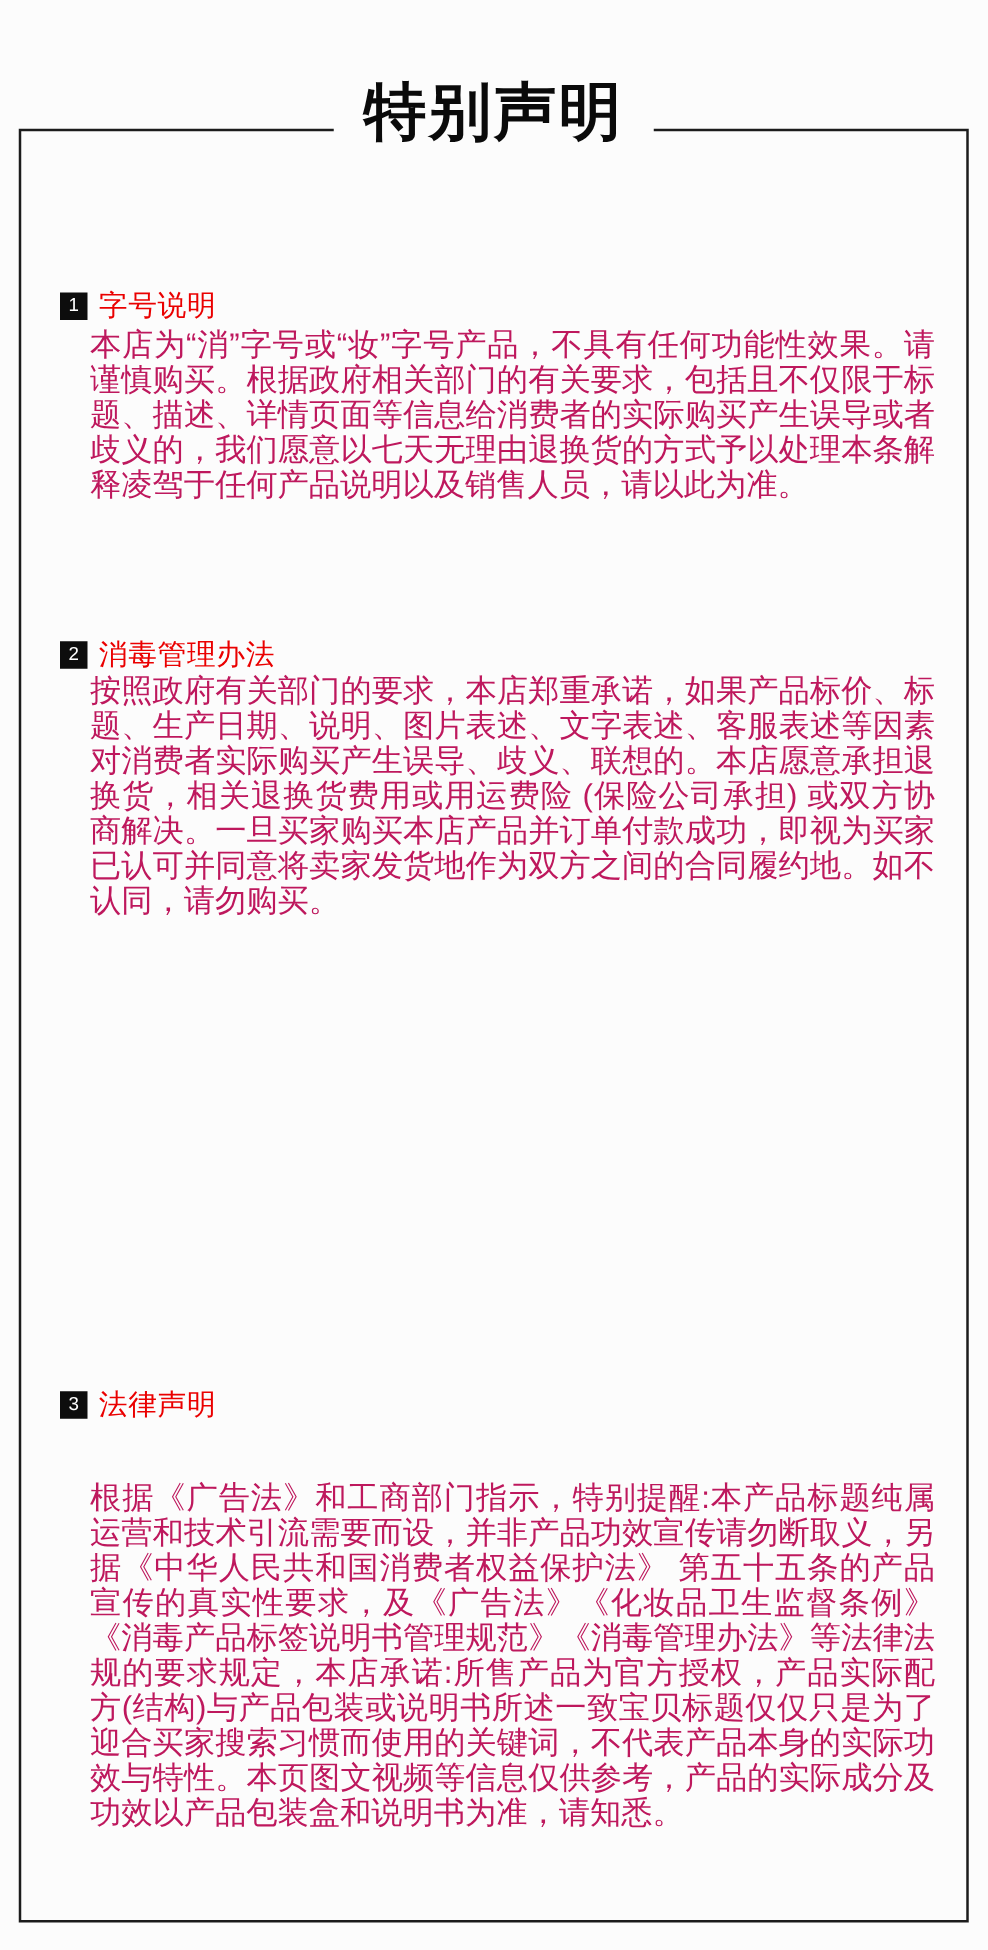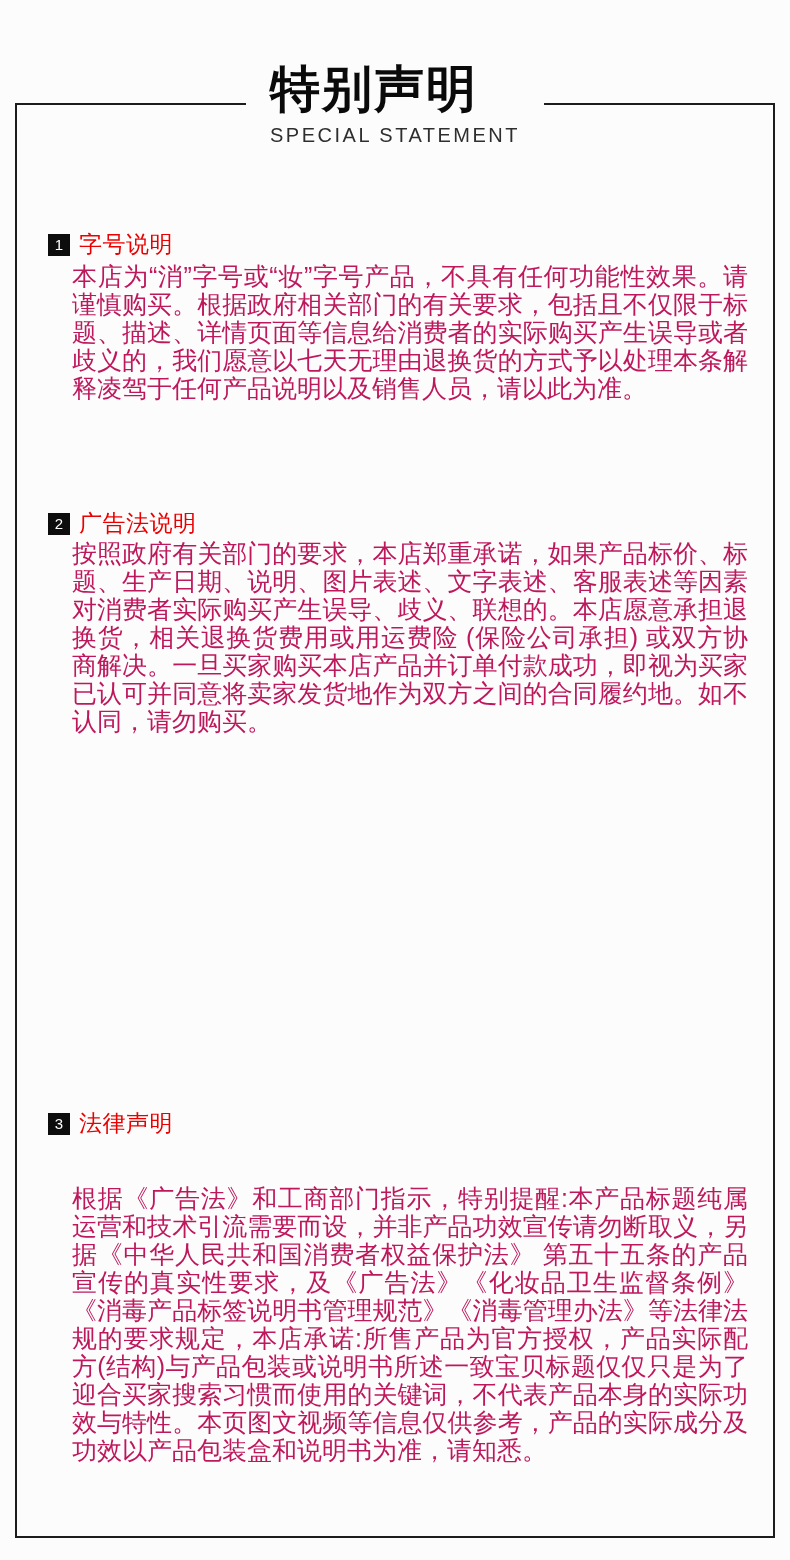--- a/index.html
+++ b/index.html
@@ -21,21 +21,21 @@
     background: transparent;
   }
 
   
   .title-block {
     position: absolute;
     top: 62px; left: 50%;
     transform: translateX(-50%);
     background: #fcfcfc;
     padding: 0 24px 4px 24px;
-    text-align: left;
+    text-align: center;
     z-index: 2;
     white-space: nowrap;
   }
   .title-cn {
     font-size: 50px;
     line-height: 54px;
     font-weight: 900;
     color: #0a0a0a;
     letter-spacing: 2px;
   }
@@ -96,34 +96,33 @@
 </style>
 </head>
 <body>
 
 <div class="page">
 
   <div class="frame"></div>
 
   <header class="title-block">
     <div class="title-cn">特别声明</div>
-    <div class="title-en">SPECIAL STATEMENT</div>
   </header>
 
   <div class="sec-header" id="s1-header">
     <span class="badge">1</span>
     <h2 class="sec-title">字号说明</h2>
   </div>
   <div class="sec-body" id="s1-body">
     <p>本店为“消”字号或“妆”字号产品，不具有任何功能性效果。请谨慎购买。根据政府相关部门的有关要求，包括且不仅限于标题、描述、详情页面等信息给消费者的实际购买产生误导或者歧义的，我们愿意以七天无理由退换货的方式予以处理本条解释凌驾于任何产品说明以及销售人员，请以此为准。</p>
   </div>
 
   <div class="sec-header" id="s2-header">
     <span class="badge">2</span>
-    <h2 class="sec-title">广告法说明</h2>
+    <h2 class="sec-title">消毒管理办法</h2>
   </div>
   <div class="sec-body" id="s2-body">
     <p>按照政府有关部门的要求，本店郑重承诺，如果产品标价、标题、生产日期、说明、图片表述、文字表述、客服表述等因素对消费者实际购买产生误导、歧义、联想的。本店愿意承担退换货，相关退换货费用或用运费险 (保险公司承担) 或双方协商解决。一旦买家购买本店产品并订单付款成功，即视为买家已认可并同意将卖家发货地作为双方之间的合同履约地。如不认同，请勿购买。</p>
   </div>
 
   <div class="sec-header" id="s3-header">
     <span class="badge">3</span>
     <h2 class="sec-title">法律声明</h2>
   </div>
   <div class="sec-body" id="s3-body">

